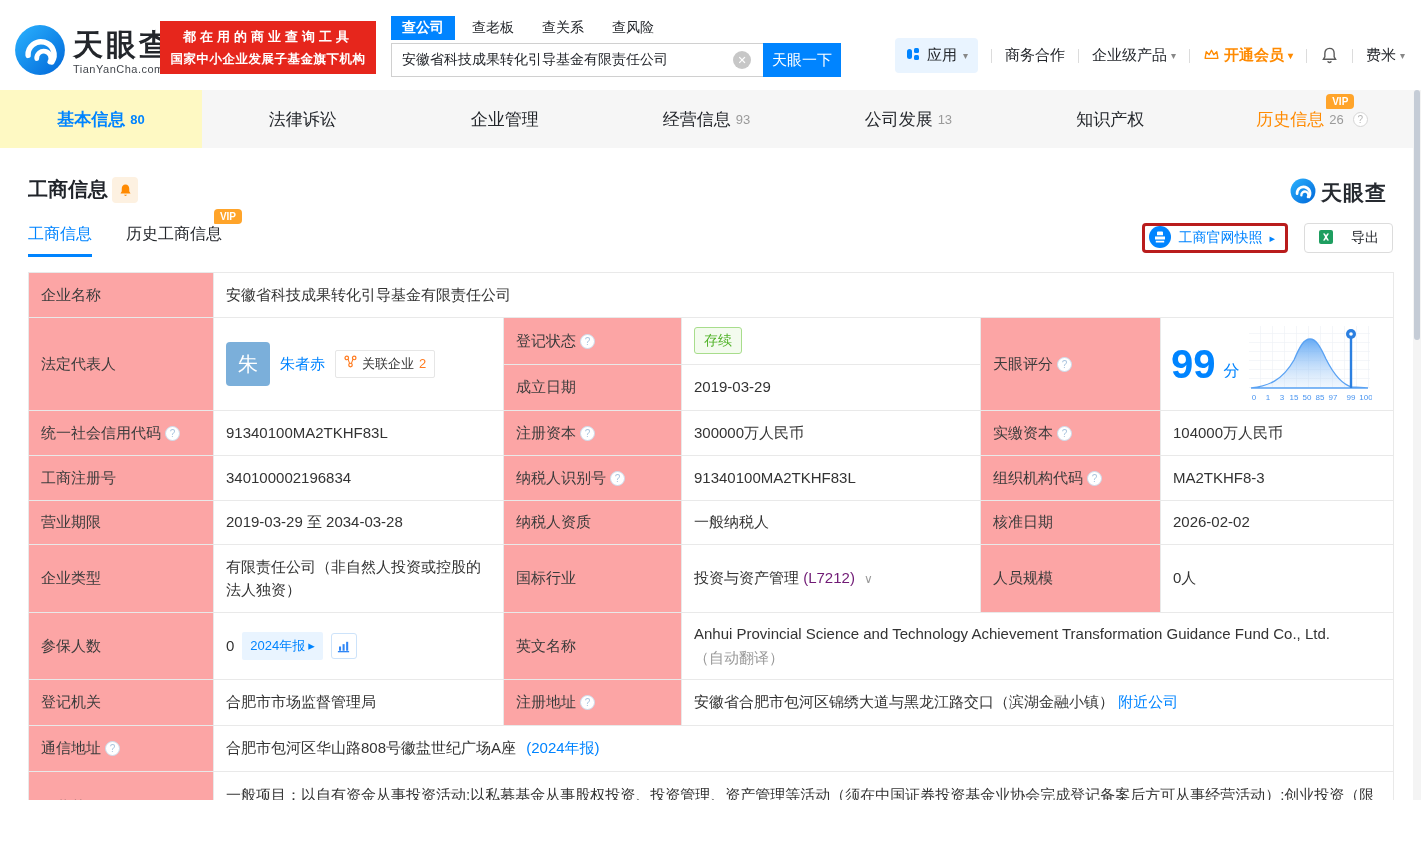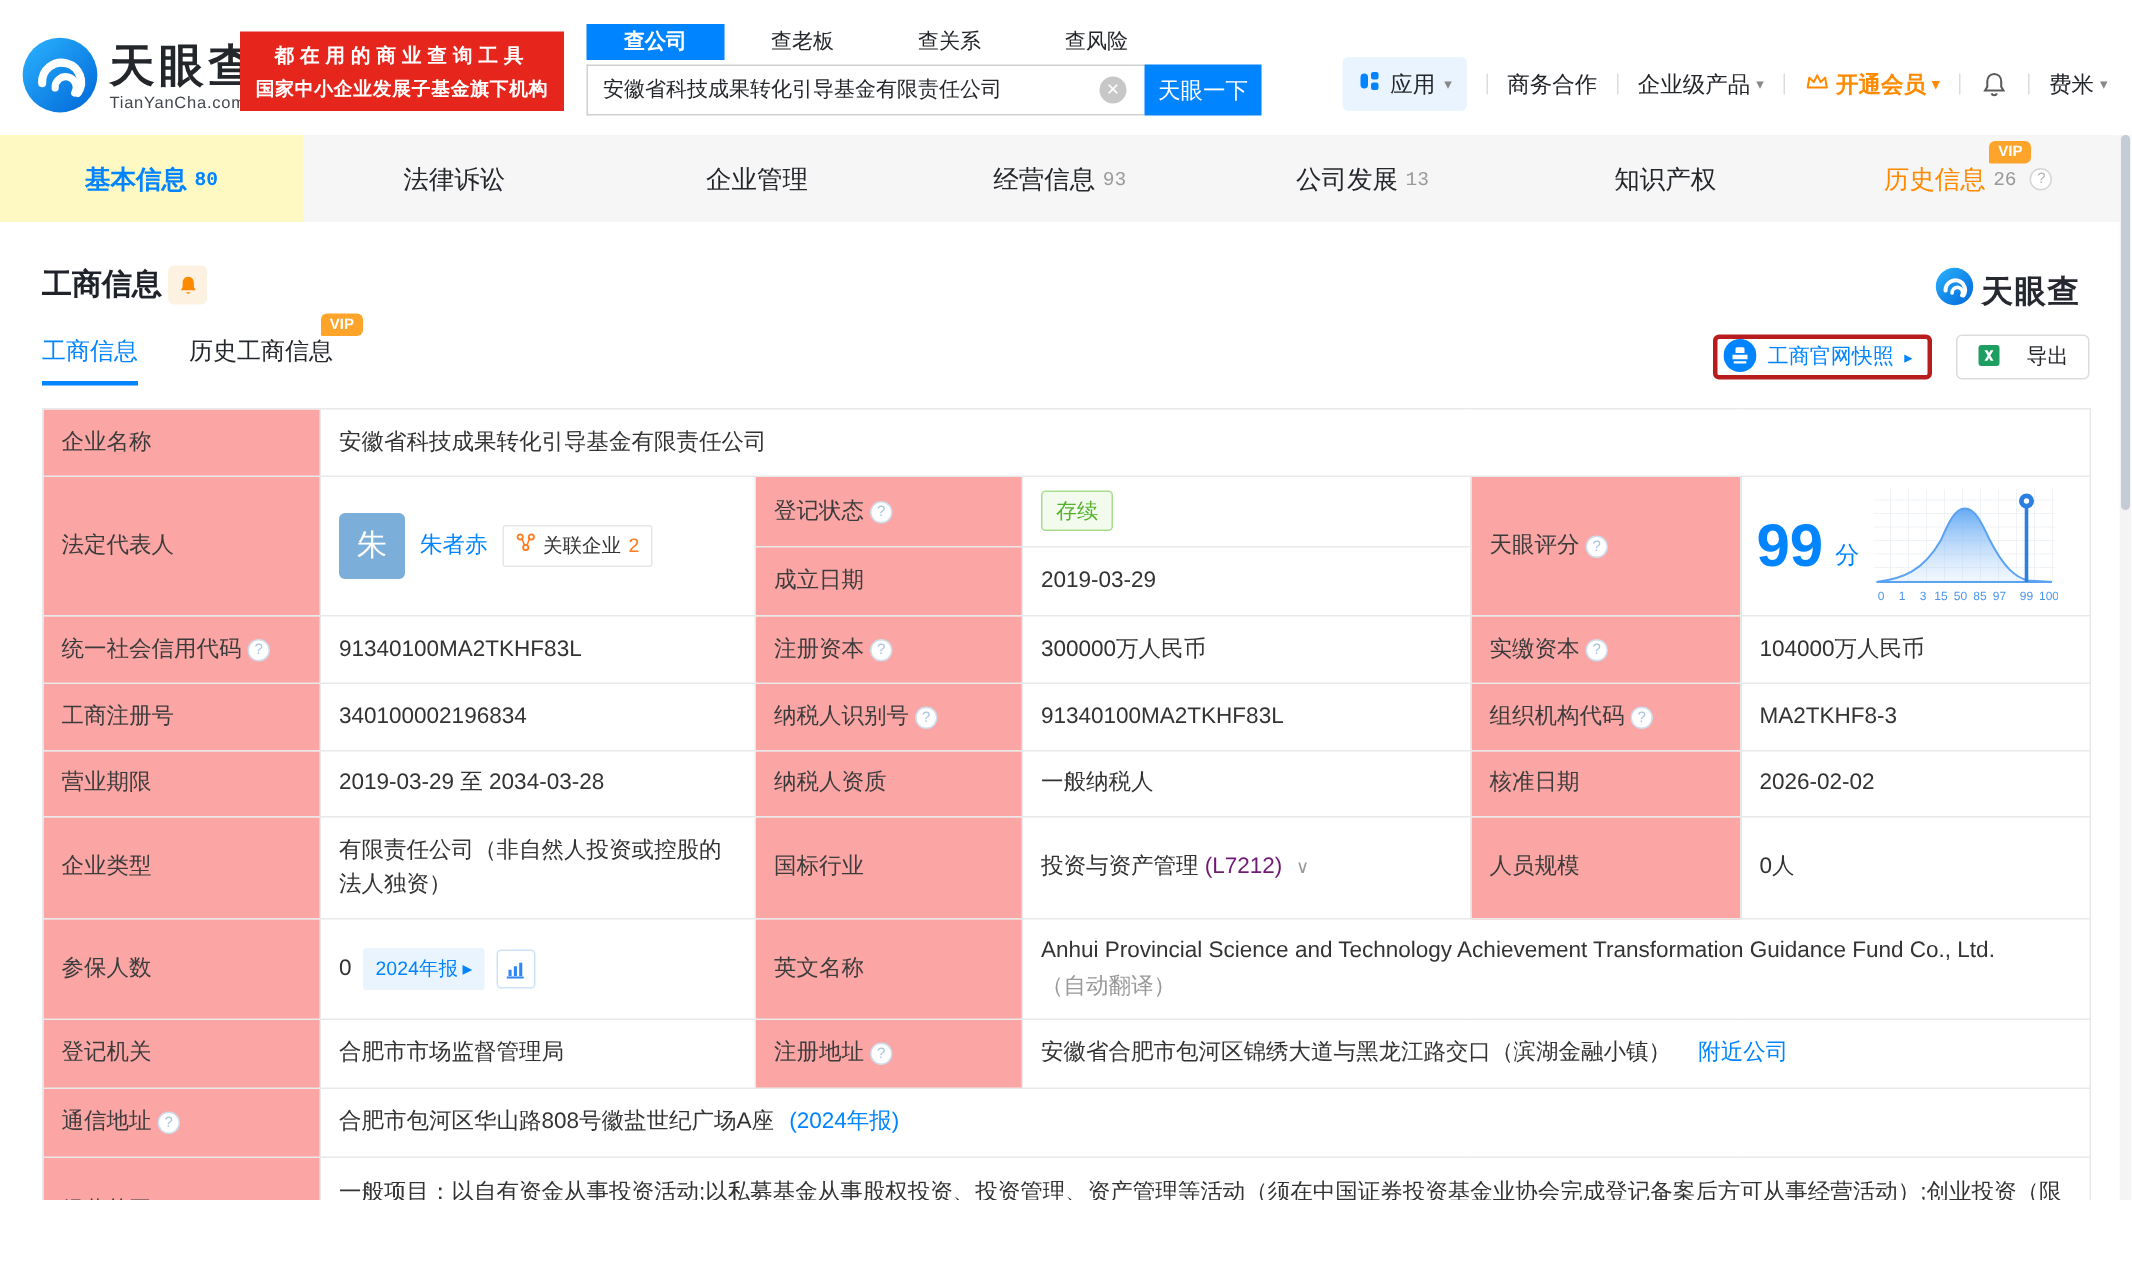--- a/index.html
+++ b/index.html
@@ -13,42 +13,42 @@
   .logo-text { display:flex; flex-direction:column; line-height:1; }
   .logo-cn { font-size:30px; font-weight:bold; color:#23262b; letter-spacing:3px; }
   .logo-en { font-size:11px; color:#43474d; margin-top:4px; letter-spacing:0.5px; }
   .promo { position:absolute; left:160px; top:9px; width:216px; height:53px; background:#e6261c; color:#fff;
            display:flex; flex-direction:column; align-items:center; justify-content:center; gap:5px; }
   .promo .l1 { font-size:13px; letter-spacing:4px; font-weight:bold; }
   .promo .l2 { font-size:12.5px; letter-spacing:0.5px; font-weight:bold; }
 
   .search { position:absolute; left:391px; top:4px; }
   .search-tabs { display:flex; align-items:center; }
-  .stab { font-size:14px; color:#23262b; padding:3px 25px; margin-right:6px; cursor:pointer; }
+  .stab { font-size:14px; color:#23262b; padding:3px 11px; margin-right:6px; cursor:pointer; }
   .stab.active { background:#0084ff; color:#fff; font-weight:bold; }
   .search-row { display:flex; margin-top:3px; position:relative; }
   .search-input { width:372px; height:34px; border:1px solid #d0d0d0; border-right:none; padding:0 34px 0 10px;
                   font-size:14px; color:#23262b; outline:none; }
   .clear-ic { position:absolute; right:90px; top:8px; width:18px; height:18px; border-radius:50%; background:#c7c7c7;
               color:#fff; font-size:11px; line-height:18px; text-align:center; cursor:pointer; }
   .search-btn { width:78px; height:34px; background:#0084ff; color:#fff; border:none; font-size:15px; cursor:pointer; font-family:inherit; }
 
   .topnav { position:absolute; right:16px; top:26px; display:flex; align-items:center; gap:13px; font-size:15px; color:#23262b; }
   .apps-chip { background:#e9f4ff; border-radius:4px; padding:8px 10px; display:flex; align-items:center; gap:6px; cursor:pointer; }
   .nav-item { display:flex; align-items:center; gap:4px; cursor:pointer; }
   .vdiv { width:1px; height:14px; background:#dcdcdc; }
   .caret { font-size:10px; color:#888; }
   .vip-link { color:#ff8a00; font-weight:bold; }
   .vip-link .caret { color:#ff8a00; }
 
   
   .tabbar { position:absolute; left:0; top:90px; width:1413px; height:58px; background:#f6f6f6; display:flex; }
   .tab { flex:1; display:flex; align-items:center; justify-content:center; gap:5px; font-size:17px; color:#23262b;
          cursor:pointer; position:relative; }
-  .tab .cnt { font-size:13px; color:#9a9a9a;font-family:Liberation Mono, monospace; }
+  .tab .cnt { font-size:13px; color:#9a9a9a; }
   .tab.active { background:#fef9c3; color:#0084ff; font-weight:bold;align-items:center; }
   .tab.active .cnt { color:#0084ff; }
   .tab.history { color:#ff8a00; }
   .q { display:inline-block; width:15px; height:15px; line-height:13px; border:1px solid #ccdcec; border-radius:50%;
        color:#a9c4de; font-size:10px; text-align:center; margin-left:4px; vertical-align:1px; cursor:pointer; background:#fff; }
   .tab .q { border-color:#d6d6d6; color:#b5b5b5; }
   .vip-tag { position:absolute; background:#ffa42a; color:#fff; font-size:10px; font-weight:bold; padding:1.5px 6px;
              border-radius:4px 4px 4px 1px; line-height:1.2; }
   .tab .vip-tag { top:4px; left:57%; }
 
@@ -442,21 +442,21 @@
         </tr>
 
         <tr style="height:46px">
           <td class="lbl">登记机关</td>
           <td>合肥市市场监督管理局</td>
           <td class="lbl">
             <span>注册地址</span><span class="q">?</span>
           </td>
           <td colspan="3">
             <span>安徽省合肥市包河区锦绣大道与黑龙江路交口（滨湖金融小镇）</span>
-            <span class="blue-link" style="margin-left:14px">附近公司</span>
+            <span class="blue-link" style="">附近公司</span>
           </td>
         </tr>
 
         <tr style="height:46px">
           <td class="lbl">
             <span>通信地址</span><span class="q">?</span>
           </td>
           <td colspan="5">
             <span>合肥市包河区华山路808号徽盐世纪广场A座</span>
             <span class="blue-link" style="margin-left:6px">(2024年报)</span>

